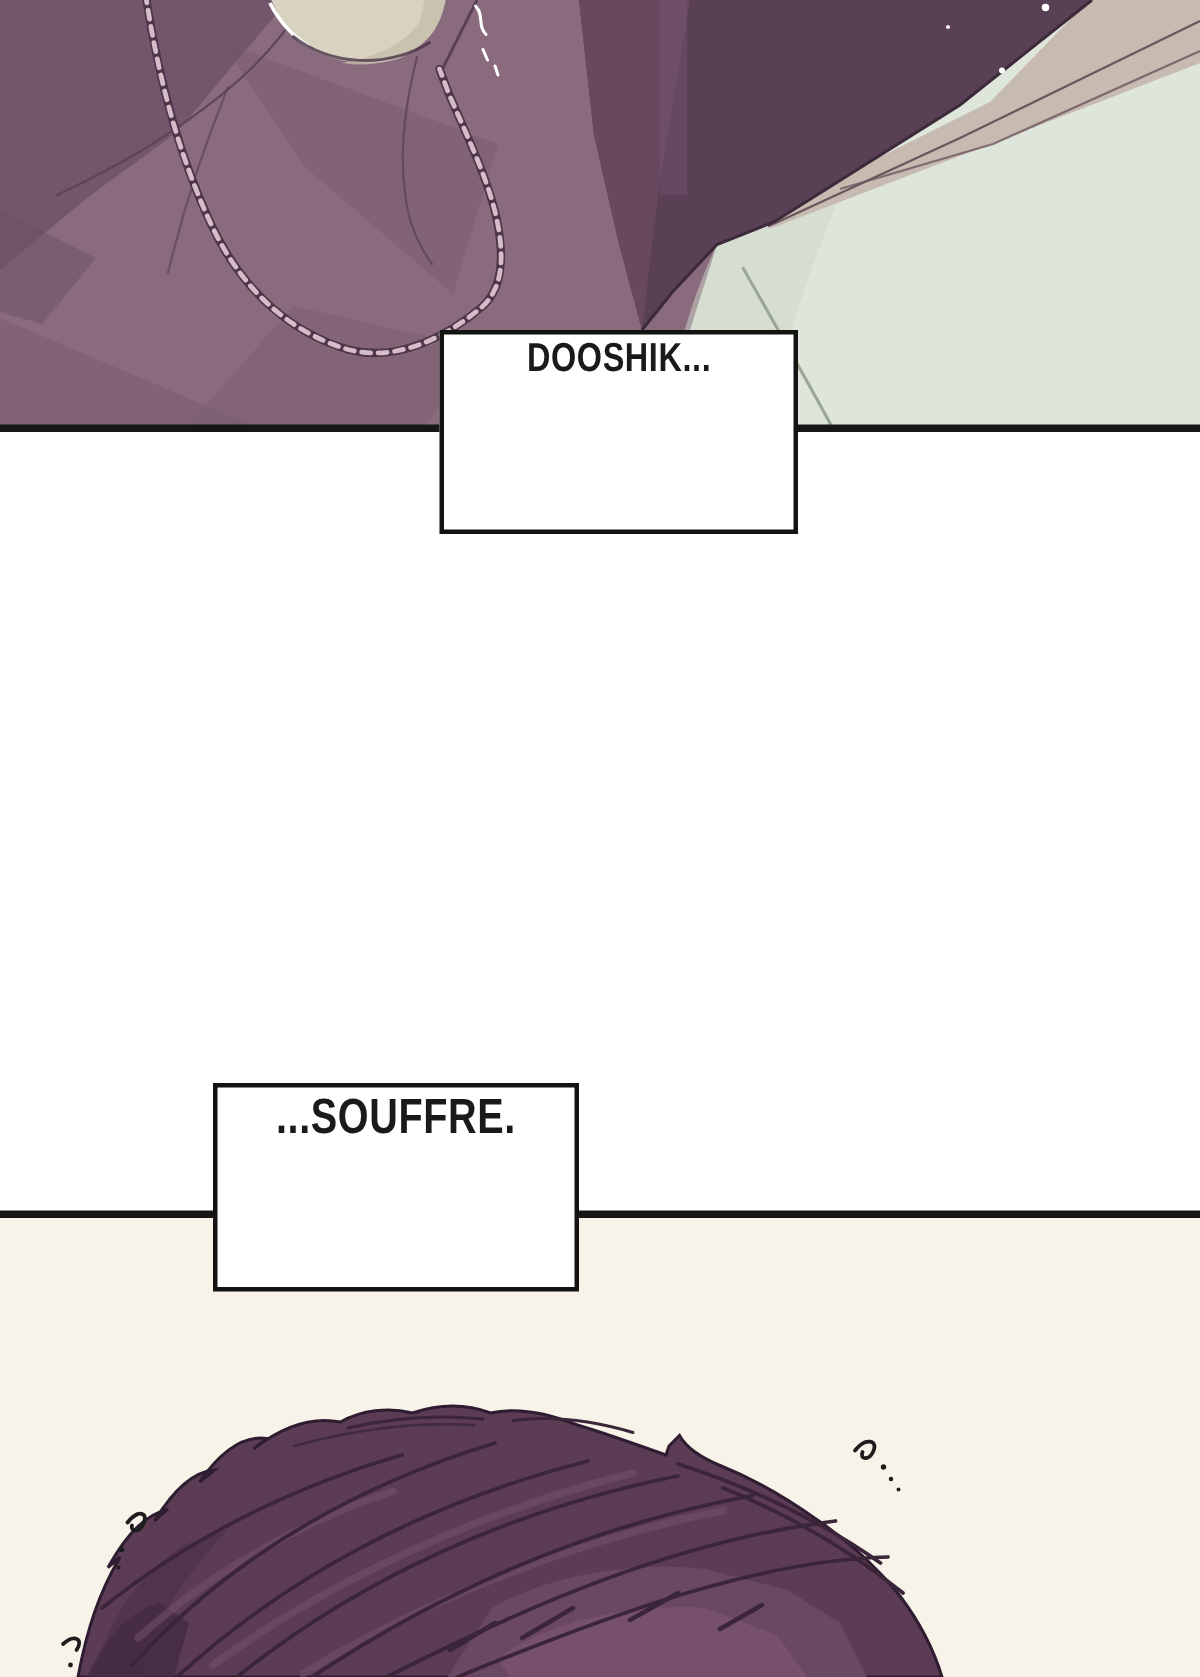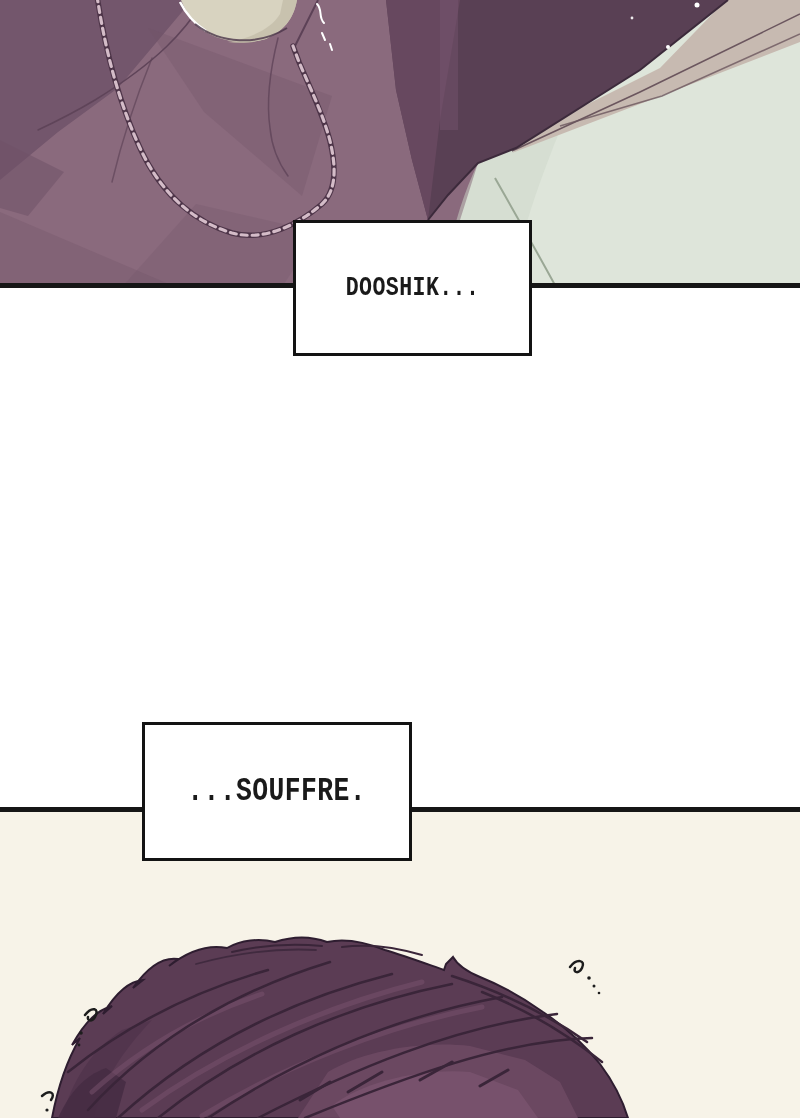--- a/index.html
+++ b/index.html
@@ -16,24 +16,24 @@
   }
   #panel-line-1 { top:283px; }
   #panel-line-2 { top:807px; }
   .lower-bg {
     position:absolute; left:0; top:812px; width:800px; height:306px;
     background:#f7f3e8; z-index:1;
   }
   .speech-box {
     position:absolute; box-sizing:border-box;
     background:#ffffff; border:3px solid #131313; z-index:5;
-    display:flex; align-items:center; justify-content:center;font-family:Liberation Mono, monospace;
+    display:flex; align-items:flex-start; justify-content:center;
   }
   #speech-box-1 { left:293px; top:220px; width:239px; height:136px; }
-  #speech-box-2 { left:142px; top:722px; width:270px; height:139px; }
+  #speech-box-2 { left:142px; top:722px; width:244px; height:139px; }
   .speech-text {
     font-weight:700; color:#1a1a1a; white-space:nowrap;
     transform:scaleX(0.8); letter-spacing:0.5px;
   }
   #speech-box-1 .speech-text { font-size:27px; }
   #speech-box-2 .speech-text { font-size:33px; }
 </style>
 </head>
 <body>
 

